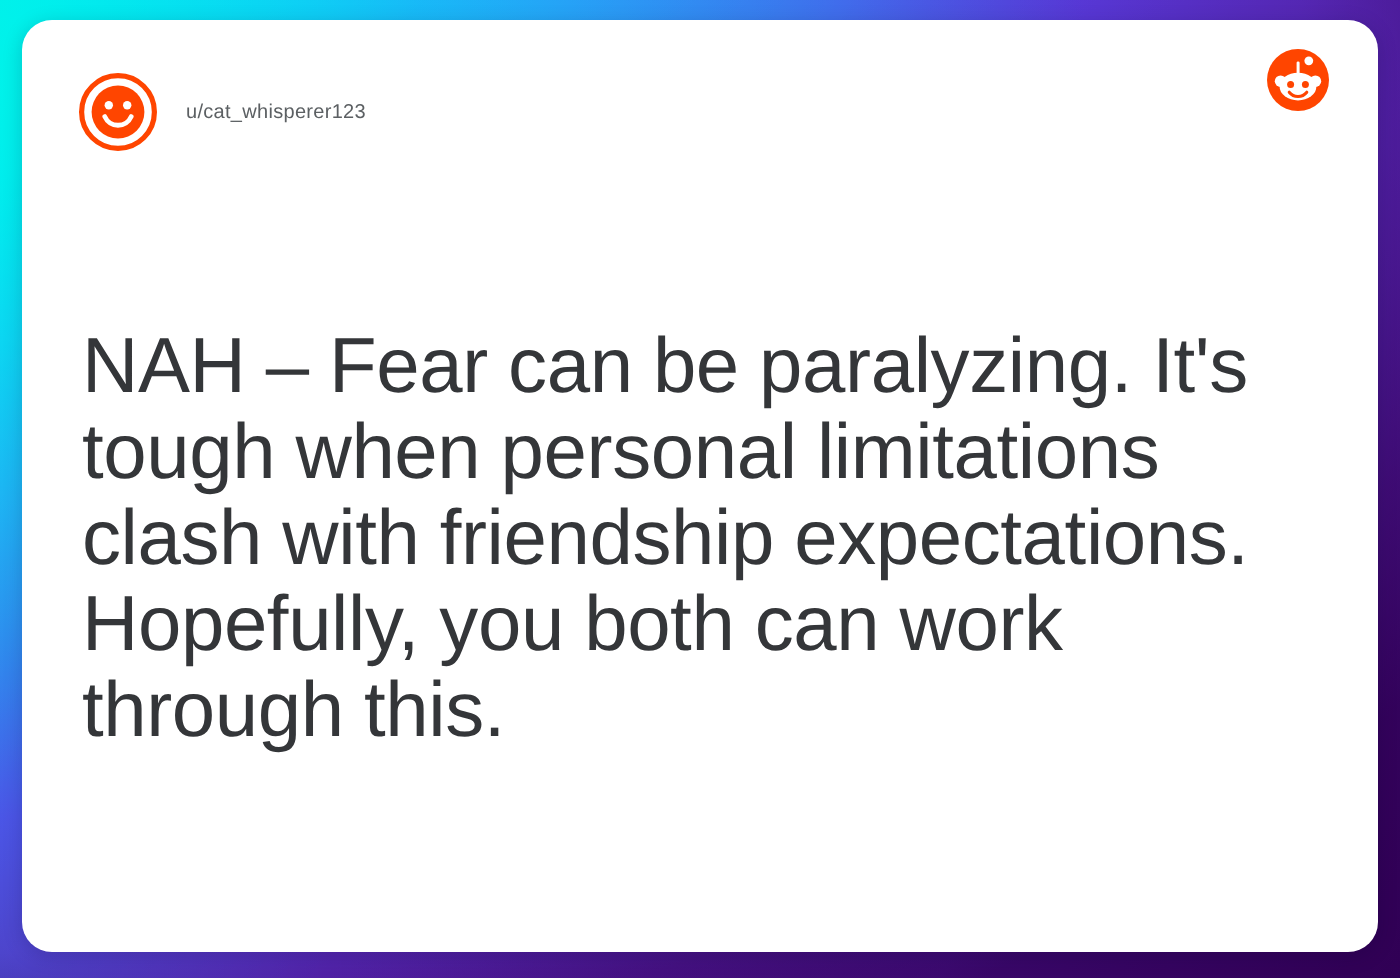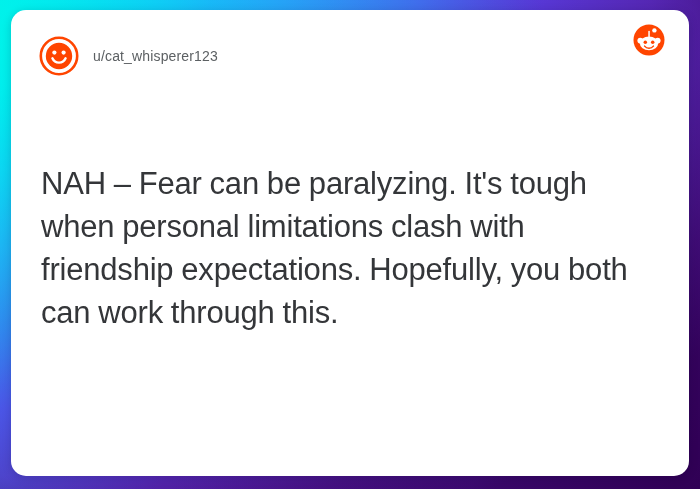--- a/index.html
+++ b/index.html
@@ -58,41 +58,41 @@
 
   .avatar {
     width: 40px;
     height: 40px;
     flex: 0 0 40px;
     display: block;
   }
 
   .username {
     margin-left: 14px;
-    font-size: 14px;
+    font-size: 10px;
     color: #5c6063;
     letter-spacing: 0.15px;
     white-space: nowrap;
     font-family: "Liberation Sans", sans-serif;
   }
 
   .brand-logo {
     position: absolute;
     right: 22px;
     top: 12px;
     width: 36px;
     height: 36px;
   }
 
   .body-text {
     position: absolute;
     left: 30px;
     right: 32px;
     top: 152px;
-    font-size: 31px;
+    font-size: 39px;
     line-height: 43px;
     color: #343639;
     letter-spacing: -0.2px;
     font-weight: 400;
     word-spacing: -0.5px;
     font-family: "Liberation Sans", sans-serif;
   }
 </style>
 </head>
 <body>

